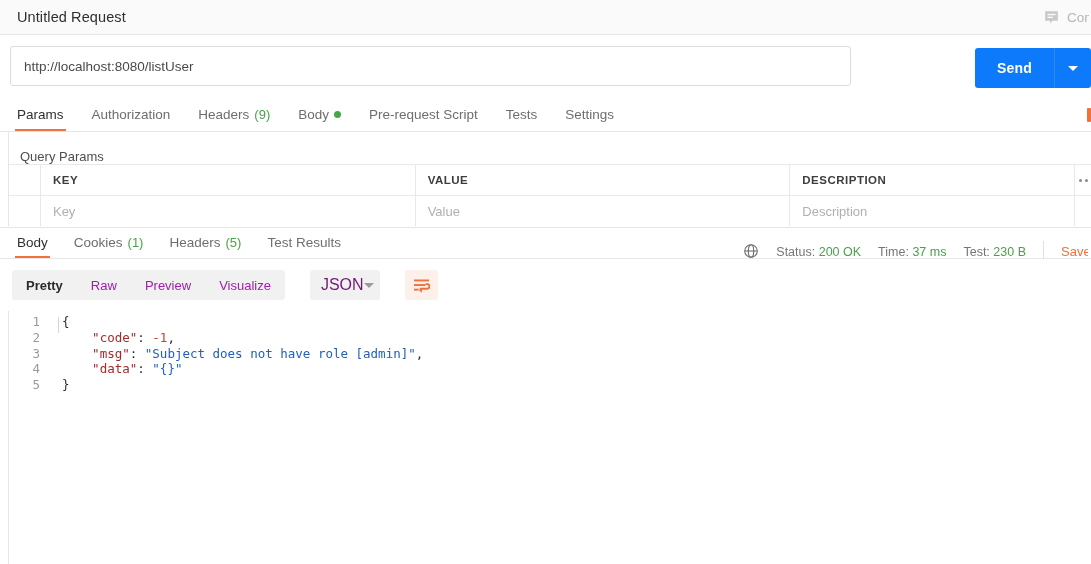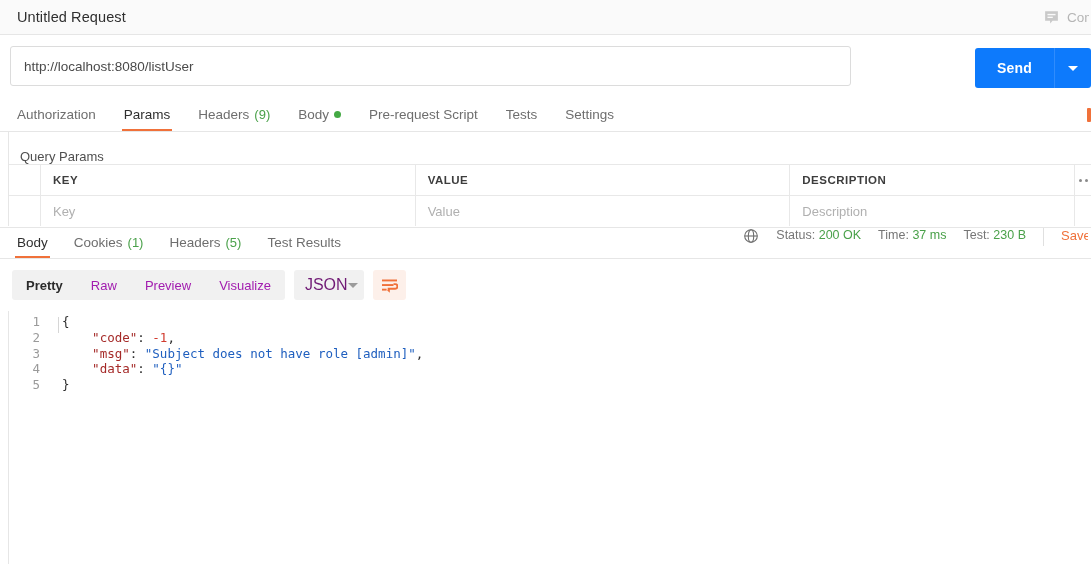--- a/index.html
+++ b/index.html
@@ -145,35 +145,35 @@
     position: relative;
   }
   .stab:first-child { margin-left: 4px; }
   .stab.active { color: #2f2f2f; }
   .stab.active::after {
     content: ""; position: absolute; left: 11px; right: 11px; bottom: 0;
     height: 2px; background: #f0713a;
   }
   .meta {
     position: absolute; right: 0; top: 0; height: 31px;
-    display: flex; align-items: flex-start; gap: 17px; padding-right: 3px;
+    display: flex; align-items: flex-end; gap: 17px; padding-right: 3px;
   }
   .globe { width: 16px; height: 16px; display: block; }
   .meta-item { font-size: 12.5px; color: #767676; white-space: nowrap; }
   .meta-val { color: #4aa14a; }
   .meta-sep { width: 1px; height: 18px; background: #e0e0e0; }
   .save-link {
     font-size: 13px; color: #f0713a; cursor: pointer; white-space: nowrap;
     overflow: hidden; width: 27px;
   }
 
   
   .rtoolbar {
     position: absolute; left: 0; top: 259px; width: 1041px; height: 52px;
-    display: flex; align-items: center; gap: 9px; padding-left: 12px;
+    display: flex; align-items: center; gap: 25px; padding-left: 12px;
   }
   .seg {
     background: #f1f1f1; border-radius: 3px; height: 30px;
     display: flex; align-items: center;
   }
   .segbtn {
     font-size: 13px; color: #a21caf; padding: 0 14px; height: 30px;
     display: flex; align-items: center; cursor: pointer;
   }
   .segbtn.active { color: #2b2b2b; font-weight: bold; }
@@ -241,25 +241,25 @@
     </div>
     <div class="send-group">
       <button class="send-btn">Send</button>
       <div class="send-caret">
         <span class="caret-white"></span>
       </div>
     </div>
   </div>
 
   <div class="reqtabs">
-    <div class="rtab">
-      <span>Authorization</span>
-    </div>
     <div class="rtab active">
       <span>Params</span>
+    </div>
+    <div class="rtab">
+      <span>Authorization</span>
     </div>
     <div class="rtab">
       <span>Headers</span>
       <span class="count-green">(9)</span>
     </div>
     <div class="rtab">
       <span>Body</span>
       <span class="dot-green"></span>
     </div>
     <div class="rtab">

